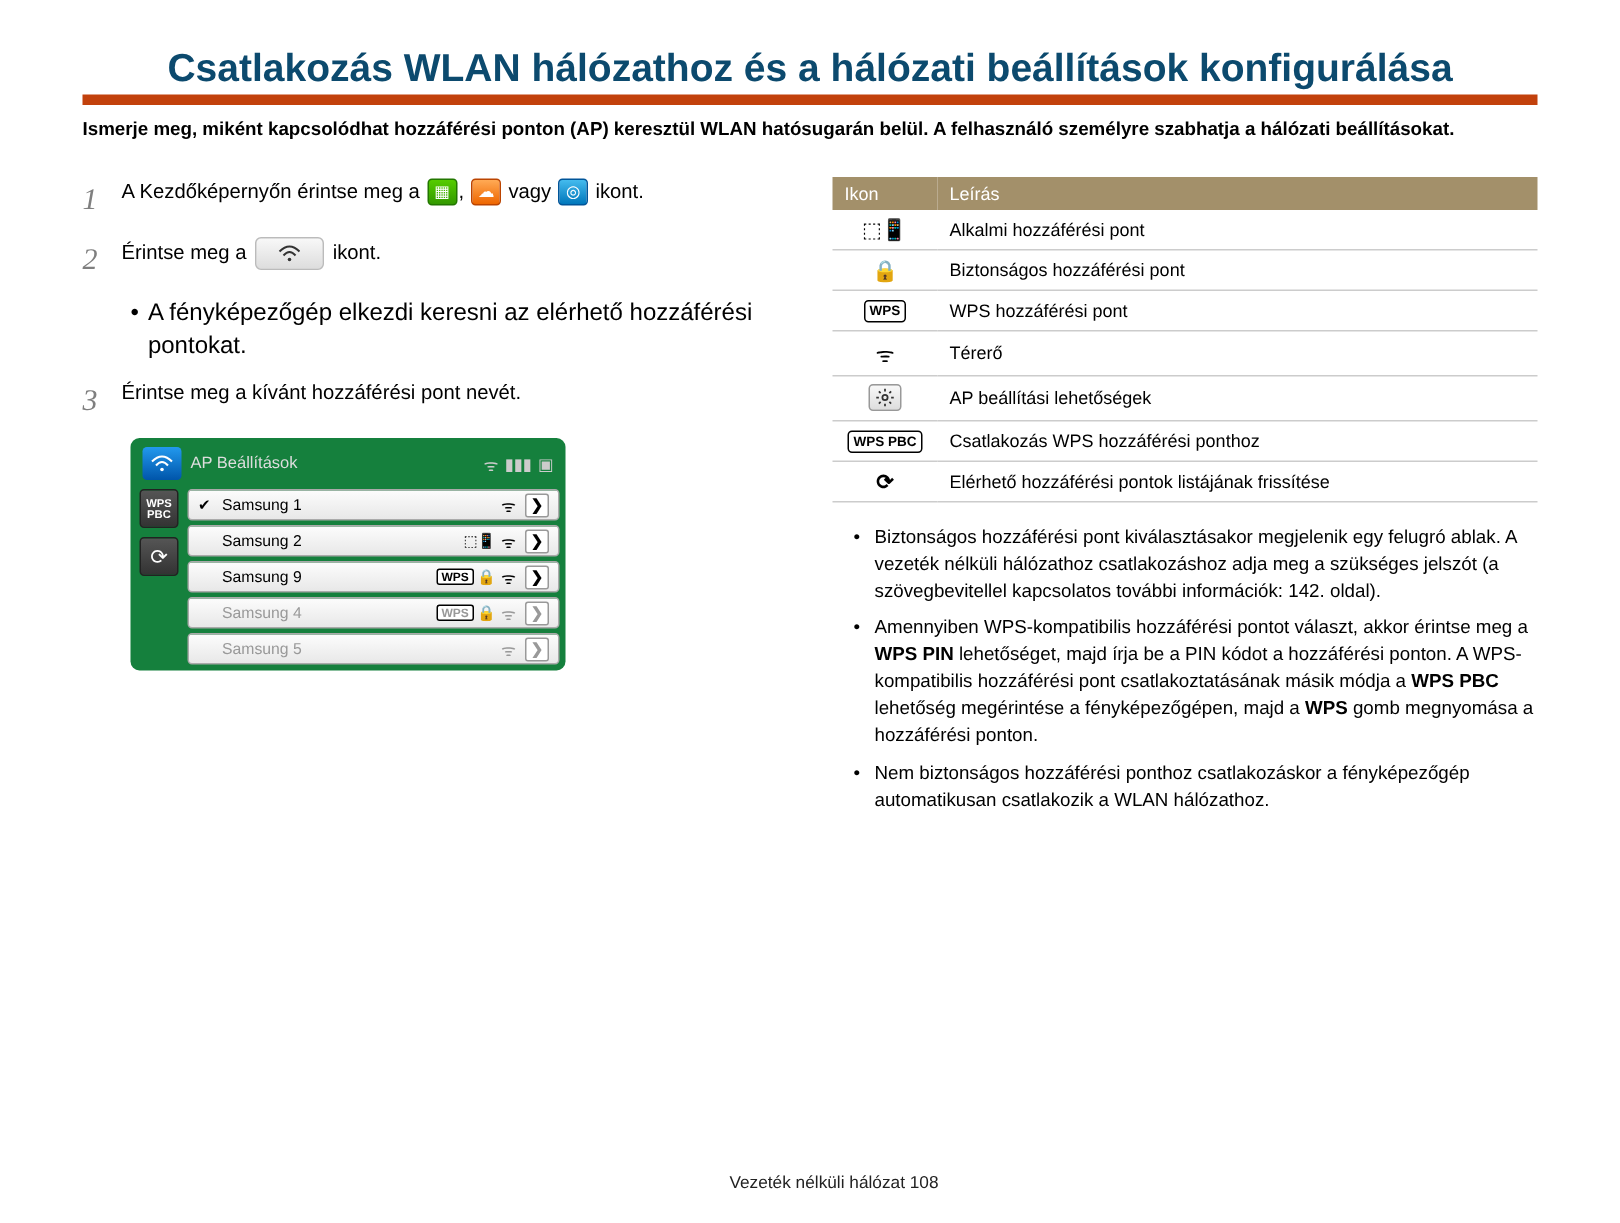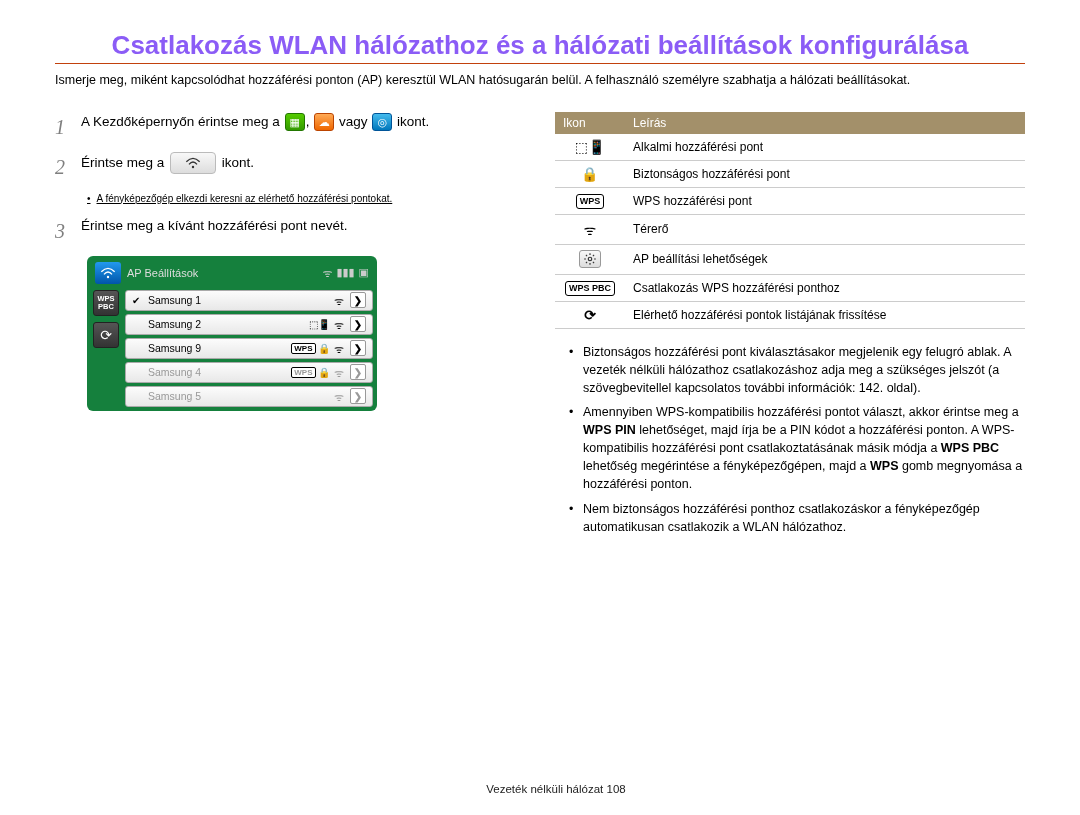--- a/index.html
+++ b/index.html
@@ -4,45 +4,46 @@
 <style>
   * { box-sizing: border-box; margin: 0; padding: 0; }
   body {
     width: 1080px;
     height: 815px;
     font-family: Arial, Helvetica, sans-serif;
     background: #fff;
     padding: 30px 55px 0 55px;
   }
   .title {
-    color: #8b5cf6;
+    color: #0c4a6e;
     font-size: 26px;
     font-weight: bold;
     text-align: center;
-    border-bottom: 1px solid #c2410c;
+    border-bottom: 7px solid #c2410c;
     padding-bottom: 2px;
     margin-bottom: 8px;
   }
   .intro {
     font-size: 12.5px;
     line-height: 1.4;
     margin-bottom: 22px;
+    font-weight: bold;
   }
   .cols { display: flex; gap: 30px; }
   .left { flex: 1; }
   .right { flex: 1; }
   .subhead {
     color: #1f8ae0;
     font-size: 19px;
     font-weight: normal;
     margin-bottom: 14px;
   }
   .step { display: flex; gap: 10px; margin-bottom: 10px; font-size: 13.5px; line-height: 1.5; }
   .step-num { font-style: italic; color: #7f7f7f; font-size: 20px; min-width: 16px; font-family: Georgia, serif; }
-  .sub-bullet { margin-left: 32px; font-size: 10px; line-height: 1.4; display:flex; gap:6px; margin-bottom:10px;text-decoration:underline;}
+  .sub-bullet { margin-left: 32px; font-size: 16px; line-height: 1.4; display:flex; gap:6px; margin-bottom:10px;}
   .sub-bullet::before { content: "•"; }
   .ico {
     display: inline-flex;
     width: 20px; height: 18px;
     border-radius: 3px;
     vertical-align: middle;
     justify-content: center;
     align-items: center;
     font-size: 11px;
     margin: 0 1px;

